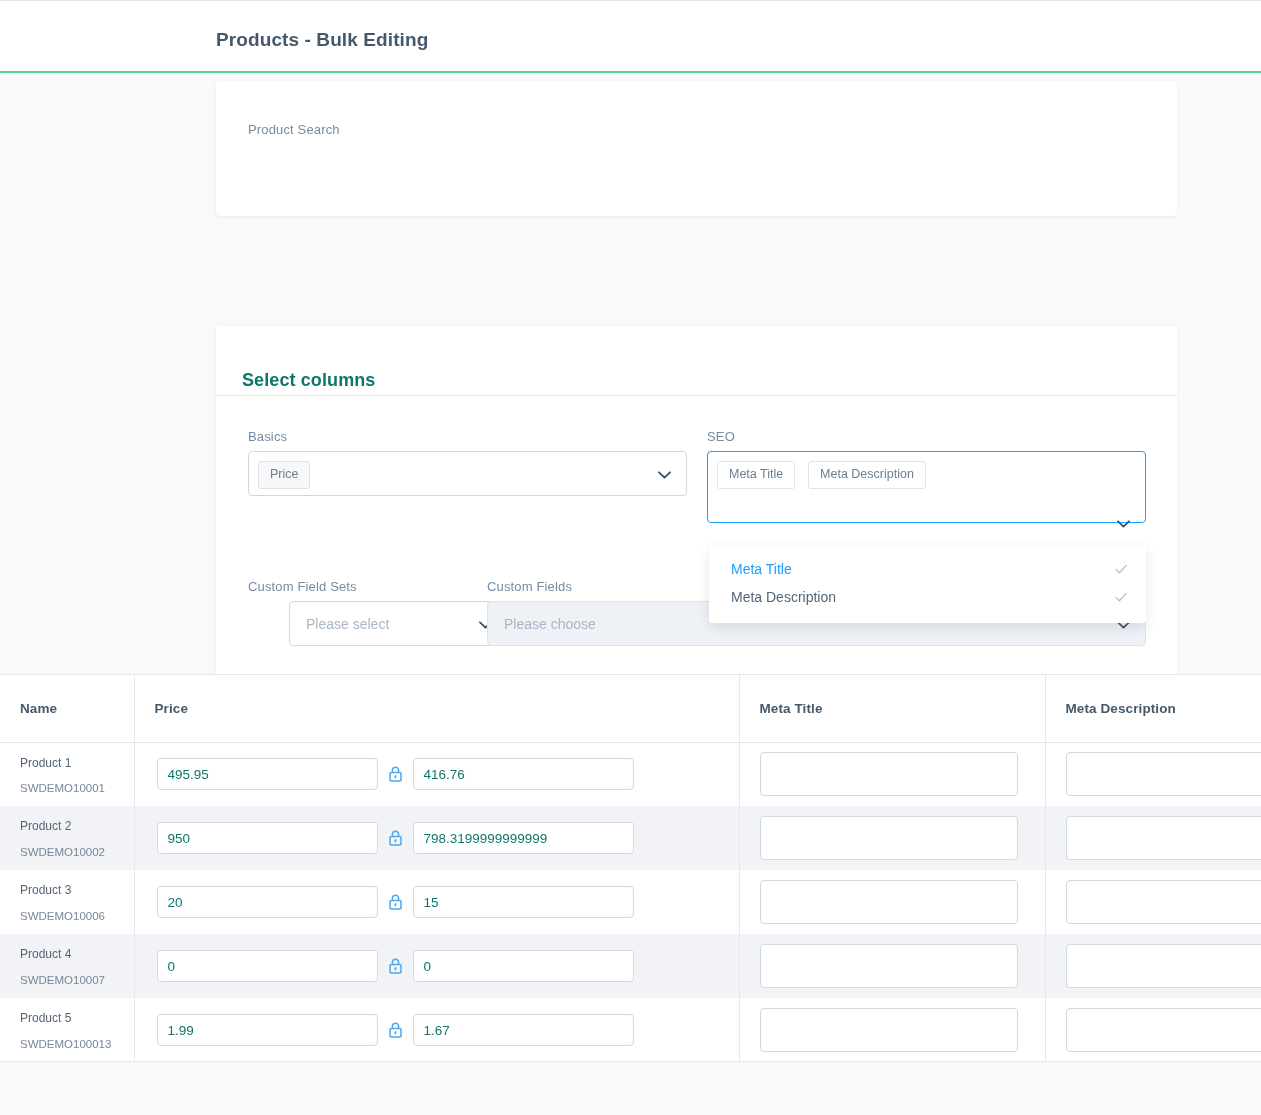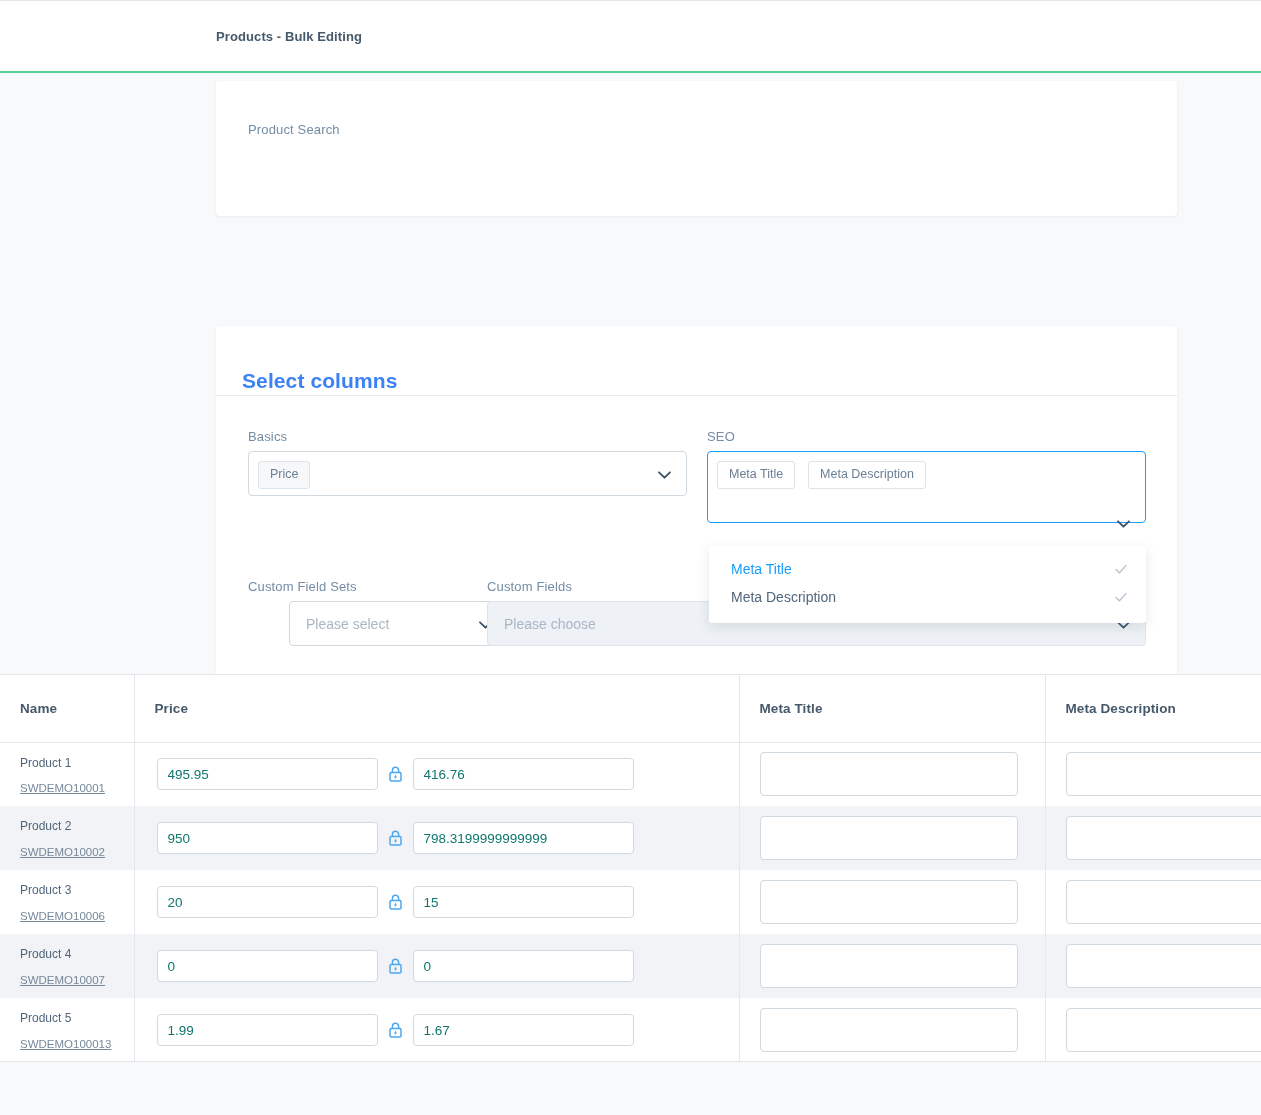--- a/index.html
+++ b/index.html
@@ -20,21 +20,21 @@
     background: #ffffff;
     border-top: 1px solid #e0e6ec;
     border-bottom: 1px solid #e4e8ec;
     display: flex;
     align-items: center;
   }
   .page-title {
     position: absolute;
     left: 216px;
     top: 28px;
-    font-size: 13px;
+    font-size: 19px;
     font-weight: bold;
     color: #46596b;
     letter-spacing: 0.1px;
   }
   .apply-btn {
     position: absolute;
     right: 71px;
     top: 19px;
     width: 156px;
     height: 38px;
@@ -95,23 +95,23 @@
   
   .card-columns { left: 216px; top: 253px; width: 961px; height: 388px; }
   .card-head {
     height: 70px;
     border-bottom: 1px solid #e8ecf0;
     display: flex;
     align-items: center;
     padding-left: 26px;
   }
   .card-head-title {
-    font-size: 21px;
+    font-size: 18px;
     font-weight: bold;
-    color: #3b82f6;
+    color: #0f766e;
     letter-spacing: 0.1px;
     margin-top: 40px;
   }
 
   .lbl-basics   { top: 103px; left: 32px;  position: absolute; }
   .lbl-seo      { top: 103px; left: 491px; position: absolute; }
   .lbl-cfs      { top: 253px; left: 32px;  position: absolute; }
   .lbl-cf       { top: 253px; left: 271px; position: absolute; }
 
   .select-box {
@@ -232,21 +232,20 @@
 
   .p-name {
     font-size: 12px;
     color: #52667a;
     line-height: 1.35;
   }
   .p-num {
     font-size: 11.5px;
     color: #77889a;
     margin-top: 11px;
-    text-decoration: underline;
   }
 
   .price-cell { display: flex; align-items: center; padding-left: 2px; }
   .cell-input {
     border: 1px solid #d1d9e0;
     border-radius: 4px;
     background: #ffffff;
     height: 32px;
     font-size: 13.5px;
     color: #0f766e;

